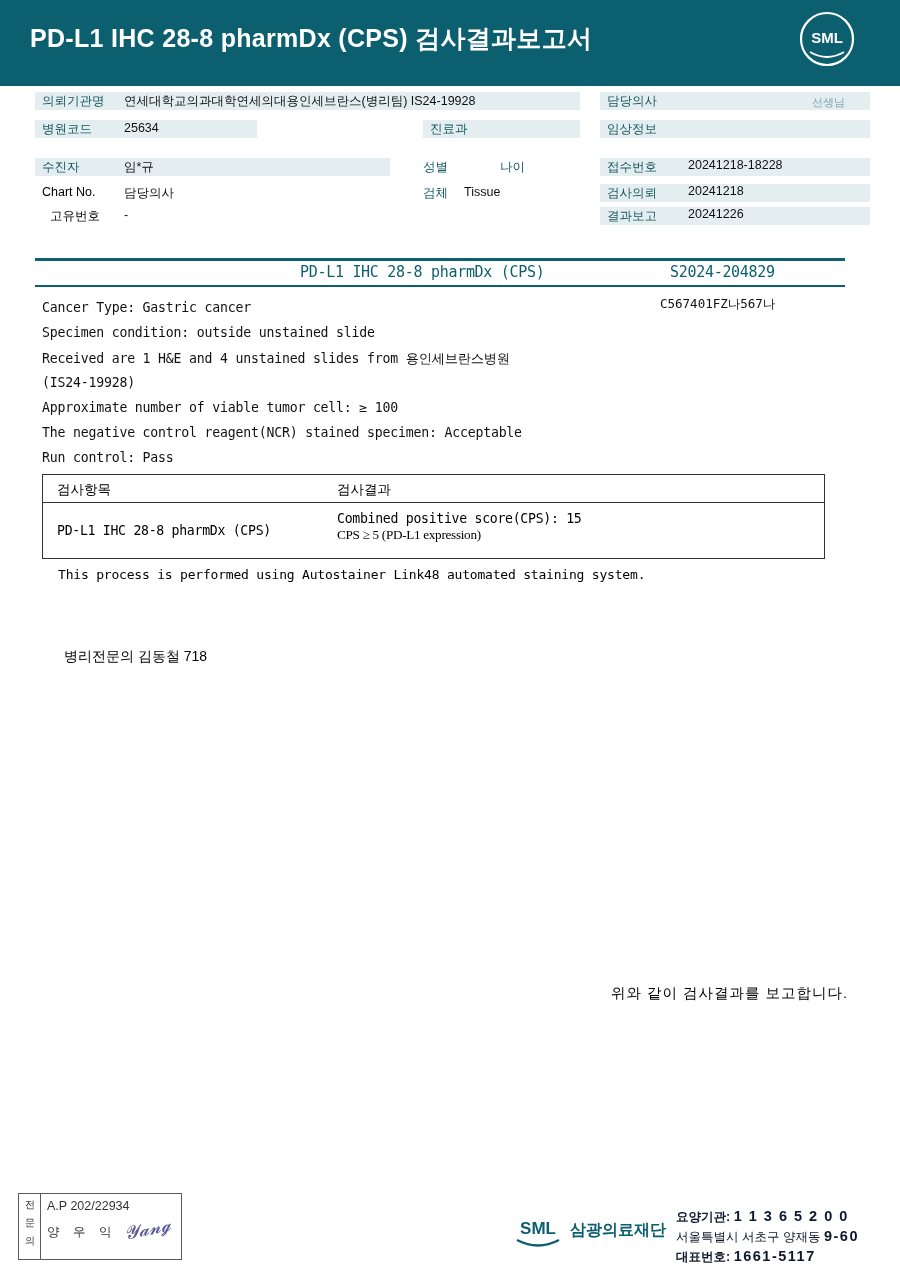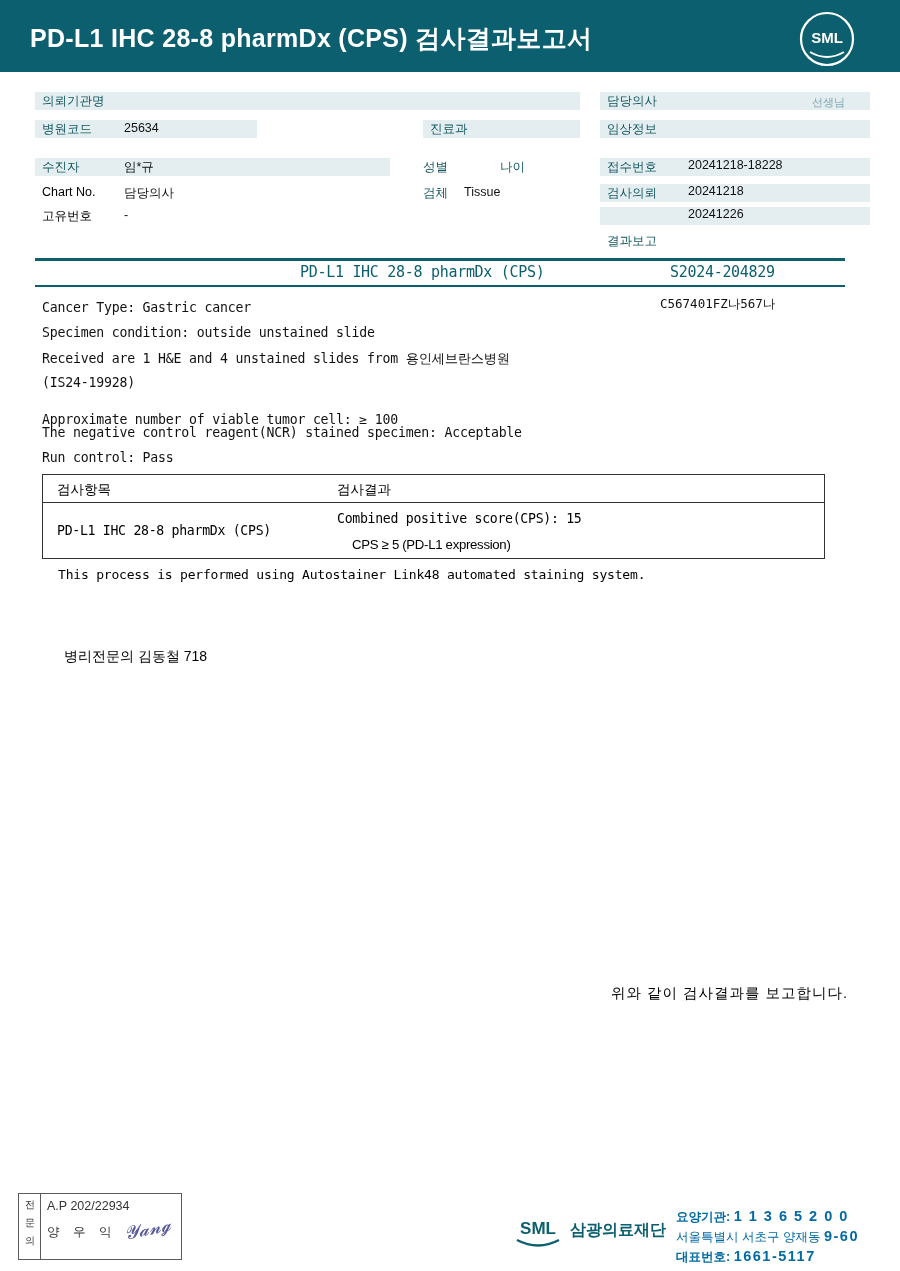--- a/index.html
+++ b/index.html
@@ -14,21 +14,21 @@
     font-family: "Liberation Sans", sans-serif;
     color: #000;
     overflow: hidden;
   }
 
   
   .header {
     position: absolute;
     left: 0; top: 0;
     width: 900px;
-    height: 72px;
+    height: 86px;
     background: #0c5f6e;
     text-align: right;
   }
   .header-title {
     position: absolute;
     left: 30px;
     top: 22px;
     font-size: 25px;
     font-weight: bold;
     color: #ffffff;
@@ -159,26 +159,25 @@
     white-space: nowrap;
   }
   .rtable-body .res1 {
     position: absolute; left: 294px; top: 36px;
     font-family: "DejaVu Sans Mono", monospace;
     font-size: 13.2px;
     letter-spacing: -0.3px;
     white-space: nowrap;
   }
   .rtable-body .res2 {
-    position: absolute; left: 294px; top: 62px;
-    font-family: Liberation Sans, sans-serif;
+    position: absolute; left: 294px; top: 52px;
+    font-family: Liberation Serif, serif;
     font-size: 13.2px;
     letter-spacing: -0.3px;
     white-space: nowrap;
-    margin-left: 15px;
   }
 
   .note {
     position: absolute;
     left: 58px;
     top: 567px;
     font-family: "DejaVu Sans Mono", monospace;
     font-size: 13px;
     letter-spacing: -0.2px;
     white-space: nowrap;
@@ -266,21 +265,21 @@
     font-weight: bold;
     color: #0c5f6e;
     white-space: nowrap;
   }
   .foot-info {
     position: absolute;
     left: 676px;
     top: 1207px;
     font-size: 12.5px;
     line-height: 19px;
-    color: #0369a1;
+    color: #0f172a;
   }
   .foot-info .b { font-weight: bold; }
   .foot-info .big { font-size: 14.5px; font-weight: bold; letter-spacing: 1.5px; }
 </style>
 </head>
 <body>
 
 <div class="header">
   <div class="header-title">PD-L1 IHC 28-8 pharmDx (CPS) 검사결과보고서</div>
   <div class="header-logo">
@@ -289,20 +288,21 @@
       <text x="31" y="33" text-anchor="middle" font-family="Liberation Sans, sans-serif" font-size="15" font-weight="bold" fill="#ffffff">SML</text>
       <path d="M14 42 Q31 52 48 42" fill="none" stroke="#ffffff" stroke-width="2"></path>
     </svg>
   </div>
 </div>
 
 <div class="info">
 
   <div class="bar" style="left:35px; top:0px; width:545px;"></div>
   <div class="fld fld-label" style="left:42px; top:1px;">의뢰기관명</div>
+  <div class="val" style="left:124px; top:1px;">연세대학교의과대학연세의대용인세브란스(병리팀)  IS24-19928</div>
 
   <div class="bar" style="left:600px; top:0px; width:270px;"></div>
   <div class="fld fld-label" style="left:607px; top:1px;">담당의사</div>
   <div class="val muted" style="left:812px; top:3px;">선생님</div>
 
   <div class="bar" style="left:35px; top:28px; width:222px;"></div>
   <div class="fld fld-label" style="left:42px; top:29px;">병원코드</div>
   <div class="val" style="left:124px; top:29px;">25634</div>
 
   <div class="bar" style="left:423px; top:28px; width:157px;"></div>
@@ -325,39 +325,39 @@
   <div class="fld" style="left:42px; top:93px;">Chart No.</div>
   <div class="val" style="left:124px; top:93px;">담당의사</div>
 
   <div class="fld fld-label" style="left:423px; top:93px;">검체</div>
   <div class="val" style="left:464px; top:93px;">Tissue</div>
 
   <div class="bar" style="left:600px; top:92px; width:270px;"></div>
   <div class="fld fld-label" style="left:607px; top:93px;">검사의뢰</div>
   <div class="val" style="left:688px; top:92px;">20241218</div>
 
-  <div class="fld" style="left:42px; top:116px;">고유번호</div>
+  <div class="fld" style="left:50px; top:116px;">고유번호</div>
   <div class="val" style="left:124px; top:116px;">-</div>
 
   <div class="bar" style="left:600px; top:115px; width:270px;"></div>
-  <div class="fld fld-label" style="left:607px; top:116px;margin-top:25px;">결과보고</div>
+  <div class="fld fld-label" style="left:607px; top:116px;">결과보고</div>
   <div class="val" style="left:688px; top:115px;">20241226</div>
 </div>
 
 <div class="rule-top"></div>
 <div class="test-name">PD-L1 IHC 28-8 pharmDx (CPS)</div>
 <div class="accession">S2024-204829</div>
 <div class="rule-bottom"></div>
 <div class="barcode-id">C567401FZ나567나</div>
 
 <div class="mono-line" style="top:300px;">Cancer Type: Gastric cancer</div>
 <div class="mono-line" style="top:325px;">Specimen condition: outside unstained slide</div>
 <div class="mono-line" style="top:350px;">Received are 1 H&amp;E and 4 unstained slides from 용인세브란스병원</div>
 <div class="mono-line" style="top:375px;">(IS24-19928)</div>
-<div class="mono-line" style="top:412px;">Approximate number of viable tumor cell: ≥ 100</div>
+<div class="mono-line" style="top:400px;">Approximate number of viable tumor cell: ≥ 100</div>
 <div class="mono-line" style="top:425px;">The negative control reagent(NCR) stained specimen: Acceptable</div>
 <div class="mono-line" style="top:450px;">Run control: Pass</div>
 
 <div class="rtable">
   <div class="rtable-hdr">
     <div class="c1">검사항목</div>
     <div class="c2">검사결과</div>
   </div>
   <div class="rtable-body">
     <div class="item">PD-L1 IHC 28-8 pharmDx (CPS)</div>

